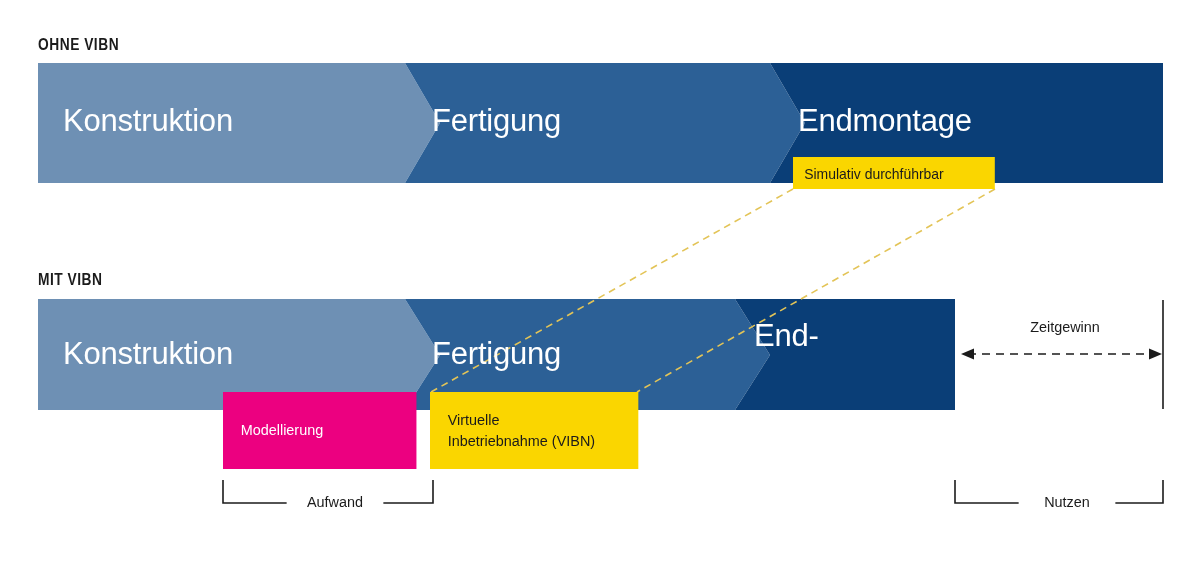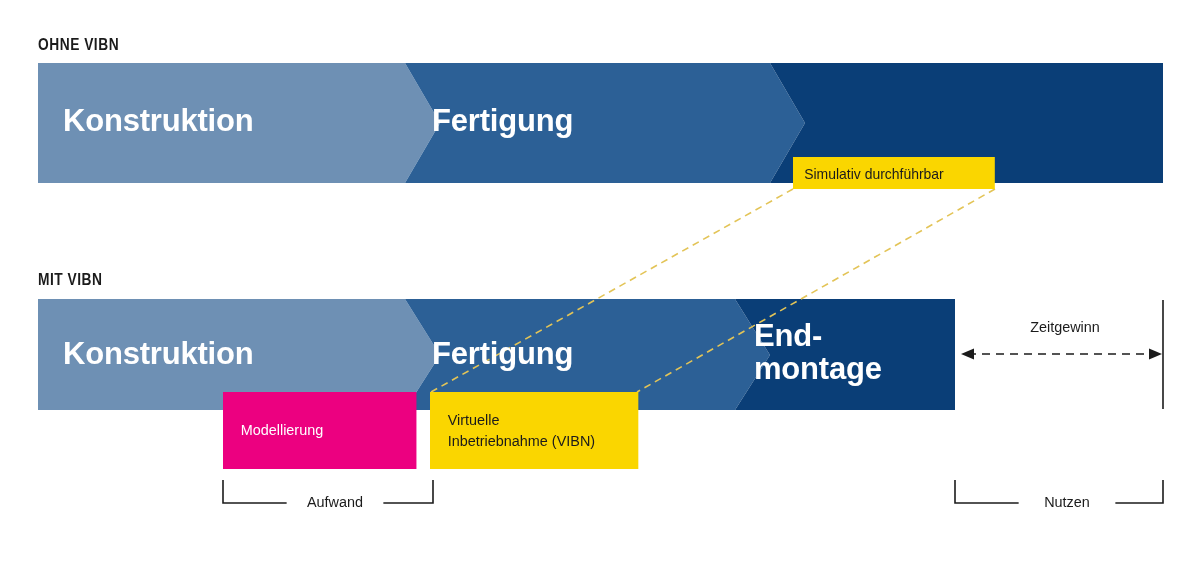--- a/index.html
+++ b/index.html
@@ -5,21 +5,21 @@
   html,body{margin:0;padding:0;background:#ffffff;}
   body{width:1200px;height:566px;font-family:"Liberation Sans",sans-serif;position:relative;overflow:hidden;}
   #stage{position:absolute;left:0;top:0;width:1170px;height:566px;}
   svg.layer{position:absolute;left:0;top:0;width:1200px;height:566px;}
   .sec-title{
     position:absolute;font-family:"Liberation Sans",sans-serif;
     font-weight:bold;font-size:16px;letter-spacing:0.6px;color:#1b1b1b;
     transform:scaleX(0.86);transform-origin:left center;white-space:nowrap;
   }
   .chev-label{
-    position:absolute;color:#ffffff;font-weight:bold;
+    position:absolute;color:#ffffff;font-weight:normal;
     font-family:"Liberation Sans",sans-serif;font-size:31px;
     letter-spacing:-0.2px;white-space:nowrap;line-height:1.06;
   }
   .tagbox{
     position:absolute;background:#FAD600;color:#1b1b1b;
     font-family:"Liberation Sans",sans-serif;font-size:15px;
     display:flex;align-items:center;box-sizing:border-box;
     transform:scaleX(0.93);transform-origin:left center;
   }
   .databox{
@@ -67,28 +67,28 @@
 
     <path d="M223,480 L223,503 L433,503 L433,480" fill="none" stroke="#1b1b1b" stroke-width="1.6"></path>
 
     <path d="M955,480 L955,503 L1163,503 L1163,480" fill="none" stroke="#1b1b1b" stroke-width="1.6"></path>
   </svg>
 
   <div class="chev-label" style="left:63px;top:105px;">Konstruktion</div>
 
   <div class="chev-label" style="left:432px;top:105px;">Fertigung</div>
 
+  <div class="chev-label" style="left:798px;top:105px;">Endmontage</div>
 
   <div class="chev-label" style="left:63px;top:338px;">Konstruktion</div>
 
   <div class="chev-label" style="left:432px;top:338px;">Fertigung</div>
 
   <div class="chev-label" style="left:754px;top:320px;">
     <span>End-</span><br>
-    <span>montage</span>
   </div>
 
   <div class="tagbox" style="left:793px;top:157px;width:217px;height:32px;padding-left:12px;">Simulativ durchführbar</div>
 
   <div class="databox" style="left:223px;top:392px;width:208px;height:77px;background:#EC0080;color:#ffffff;padding-left:19px;">Modellierung</div>
 
   <div class="databox" style="left:430px;top:392px;width:224px;height:77px;background:#FAD600;color:#1b1b1b;padding-left:19px;">
     <div>
       <span>Virtuelle</span><br>
       <span>Inbetriebnahme (VIBN)</span>

